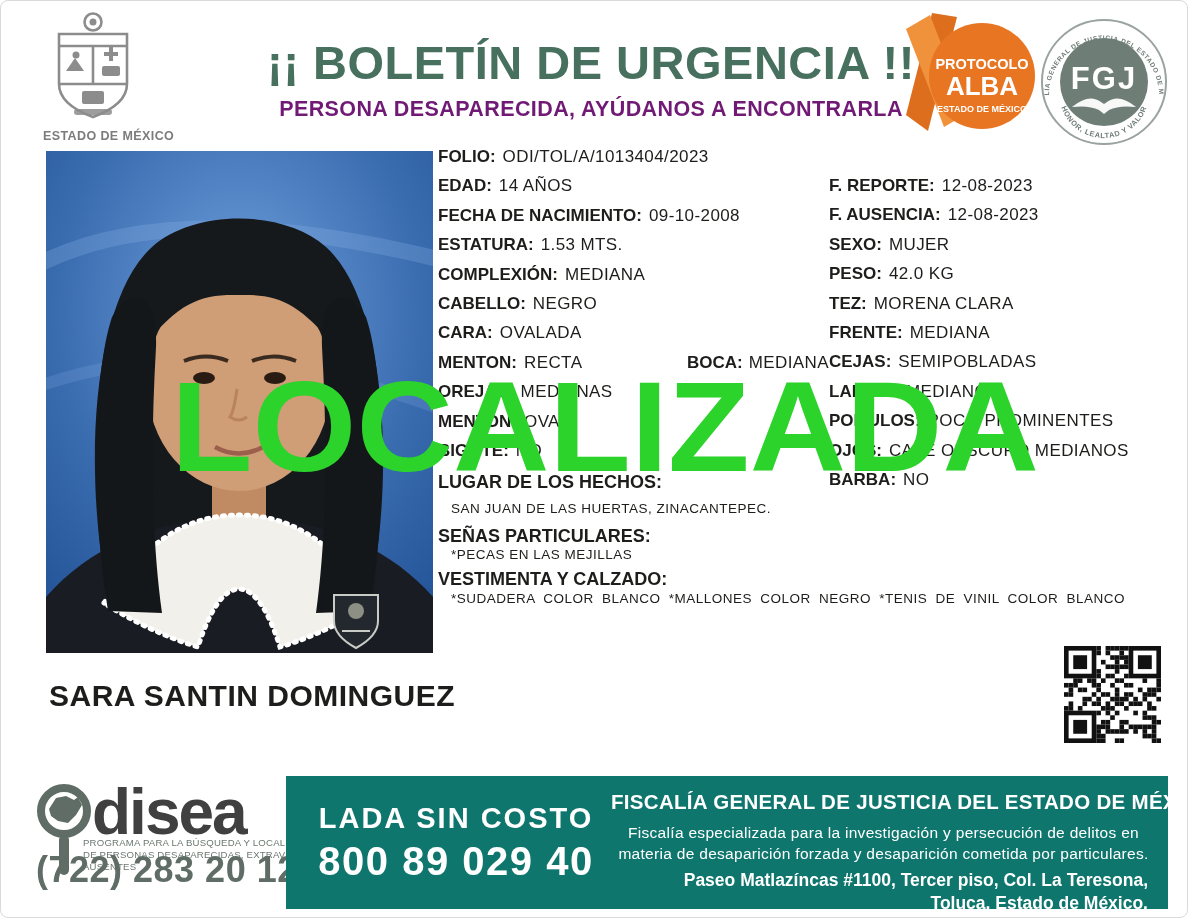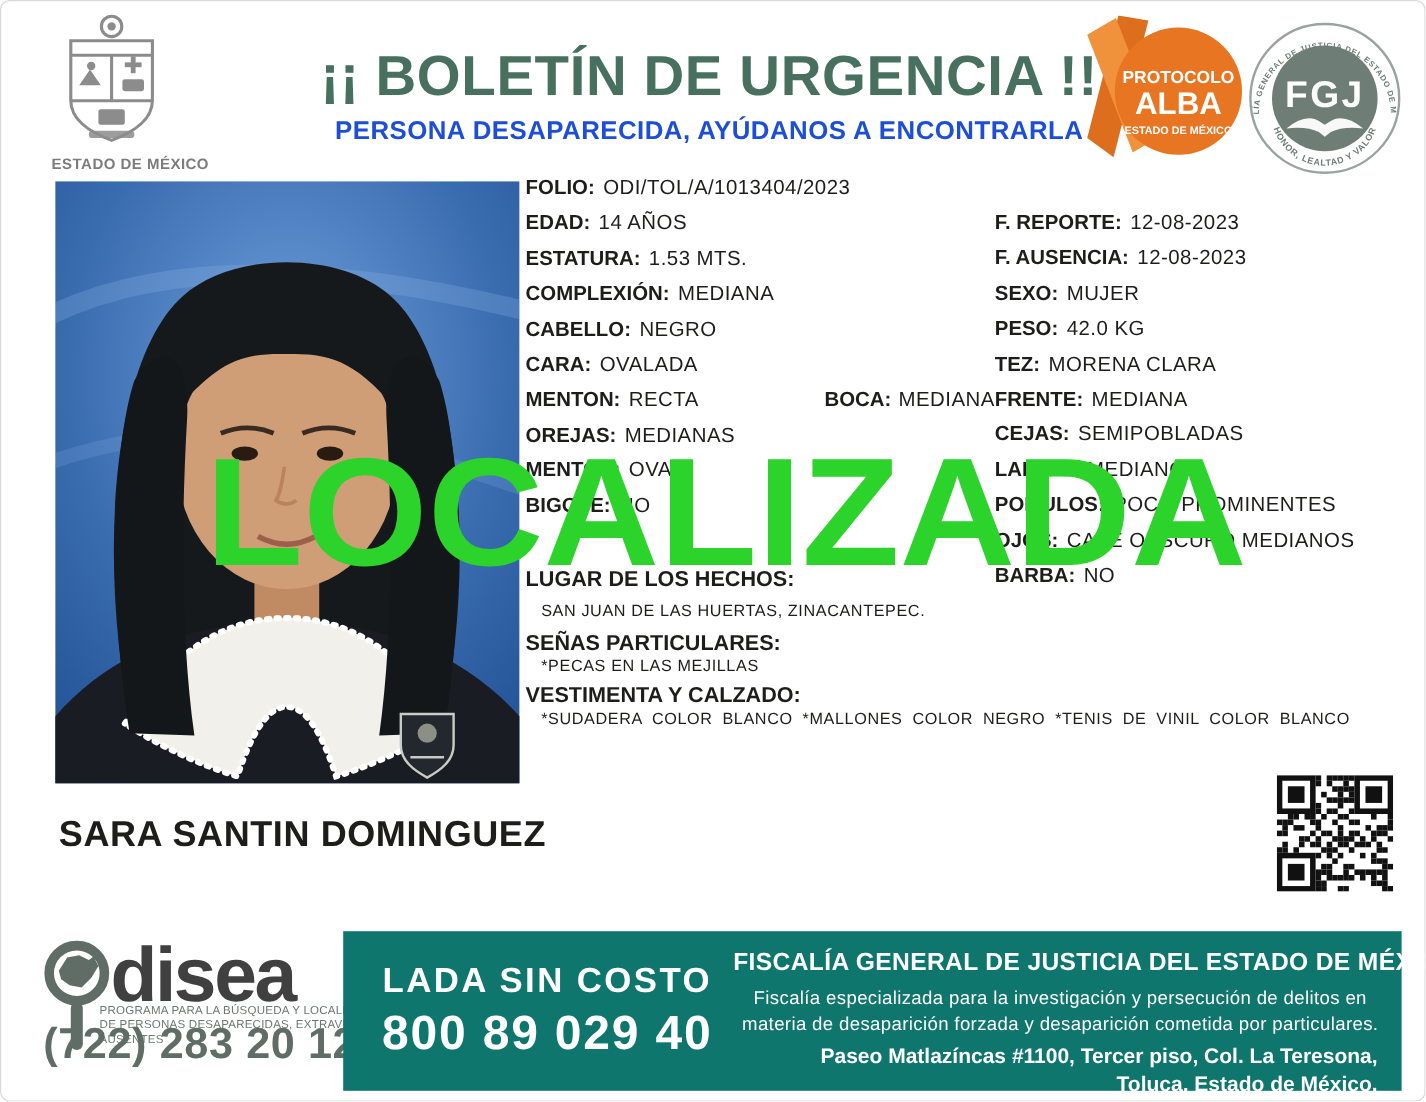--- a/index.html
+++ b/index.html
@@ -7,21 +7,21 @@
   .page{
     position:relative;width:1188px;height:918px;background:#fff;overflow:hidden;
     font-family:"Liberation Sans",sans-serif;color:#1d1d1b;
     border:1px solid #d9d9d9;border-radius:8px;
   }
   
   .edomex{position:absolute;left:42px;top:10px;width:100px;text-align:center;}
   .edomex-caption{margin-top:2px;font-size:12.5px;font-weight:bold;color:#7c7c7c;letter-spacing:.4px;white-space:nowrap;}
   .titleblock{position:absolute;left:250px;top:34px;width:680px;text-align:center;}
   .title{font-size:47px;font-weight:800;color:#47705f;letter-spacing:.5px;white-space:nowrap;}
-  .subtitle{margin-top:7px;font-size:21.5px;font-weight:800;color:#1d4ed8;letter-spacing:.4px;white-space:nowrap;}
+  .subtitle{margin-top:7px;font-size:21.5px;font-weight:800;color:#701a75;letter-spacing:.4px;white-space:nowrap;}
   .alba{position:absolute;left:901px;top:12px;}
   .fgj{position:absolute;left:1038px;top:16px;}
   
   .photo{position:absolute;left:45px;top:150px;width:387px;height:502px;}
   
   .col{position:absolute;font-size:17px;}
   .col-left{left:437px;top:146px;width:395px;}
   .col-right{left:828px;top:175px;width:355px;}
   .frow{position:relative;height:29.4px;display:flex;gap:7px;align-items:baseline;white-space:nowrap;}
   .lbl{font-weight:800;}
@@ -150,20 +150,24 @@
   </div>
 
   <div class="col col-left">
     <div class="frow">
         <span class="lbl">FOLIO:</span>
         <span class="val">ODI/TOL/A/1013404/2023</span>
       </div>
     <div class="frow">
         <span class="lbl">EDAD:</span>
         <span class="val">14 AÑOS</span>
+      </div>
+    <div class="frow">
+        <span class="lbl">FECHA DE NACIMIENTO:</span>
+        <span class="val">09-10-2008</span>
       </div>
     <div class="frow">
         <span class="lbl">ESTATURA:</span>
         <span class="val">1.53 MTS.</span>
       </div>
     <div class="frow">
         <span class="lbl">COMPLEXIÓN:</span>
         <span class="val">MEDIANA</span>
       </div>
     <div class="frow">

